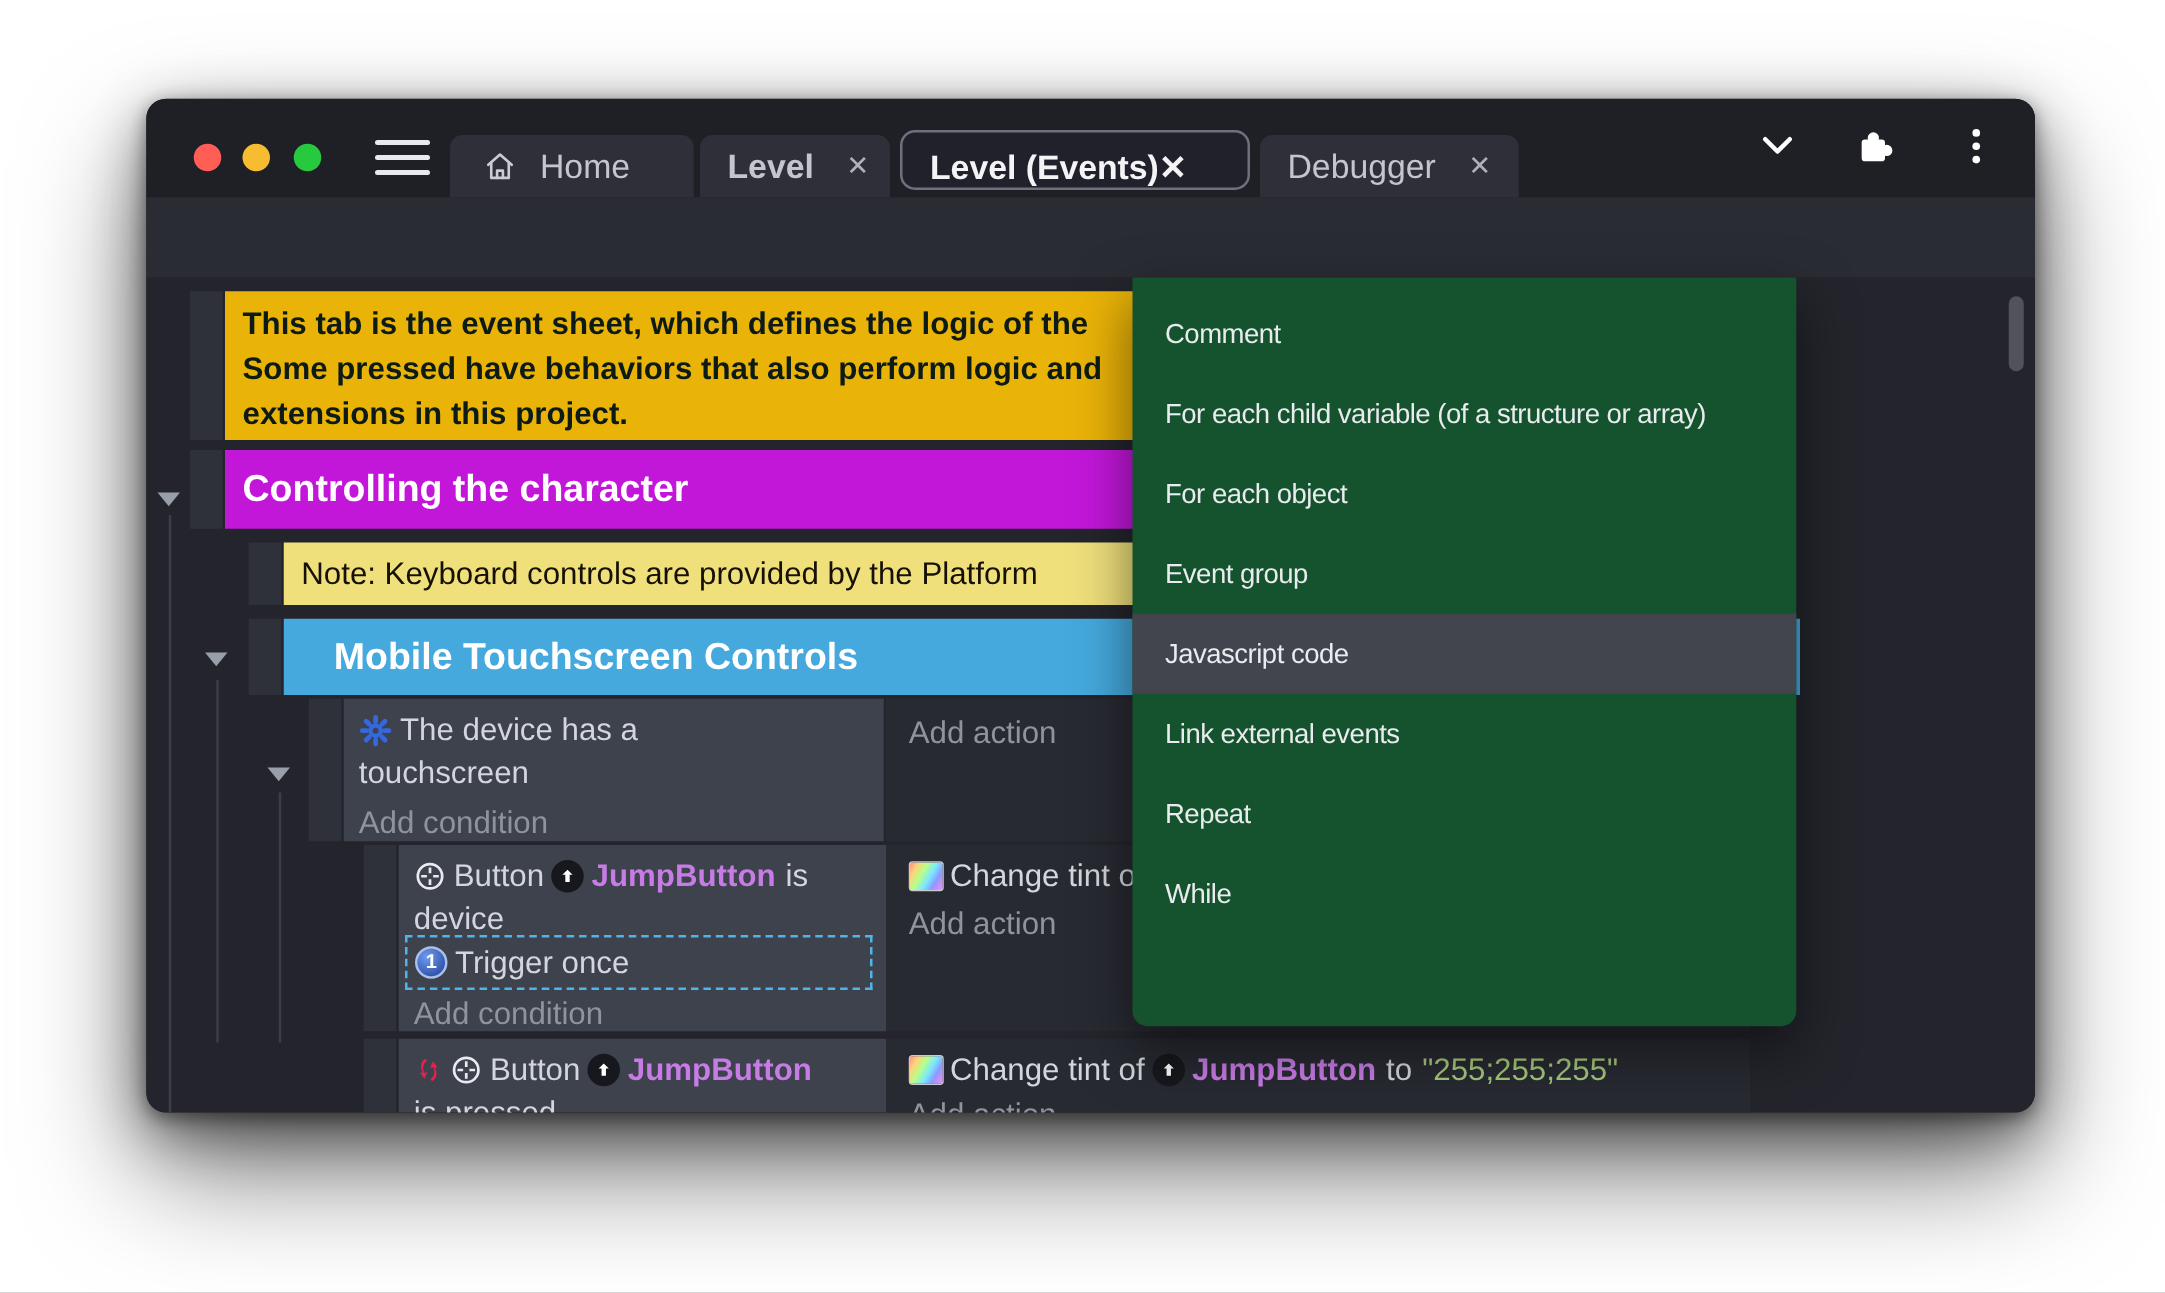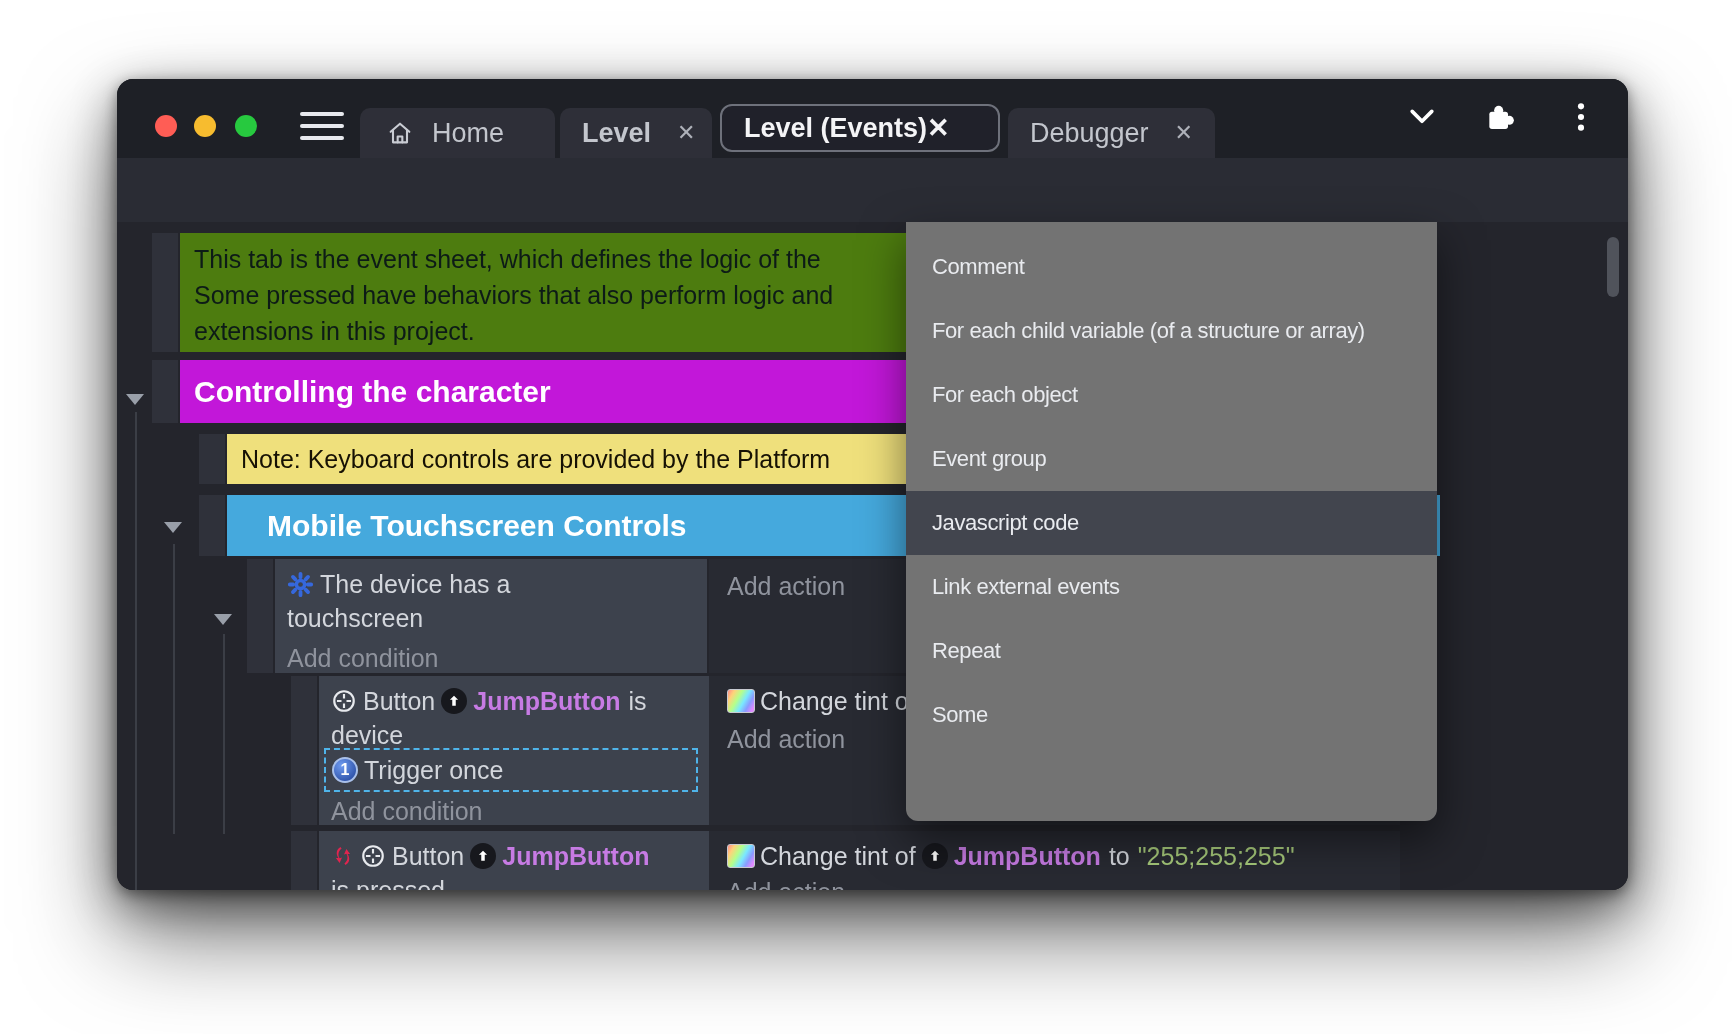--- a/index.html
+++ b/index.html
@@ -8,52 +8,52 @@
   .abs{position:absolute;}
   #window{left:117px;top:79px;width:1511px;height:811px;border-radius:16px;background:#24252c;
           box-shadow:0 45px 95px rgba(0,0,0,.55),0 15px 45px rgba(0,0,0,.45),0 4px 14px rgba(0,0,0,.4);
           overflow:hidden;}
   
   #titlebar{left:0;top:0;width:100%;height:79px;background:#1e2026;}
   .tl{width:22px;height:22px;border-radius:50%;top:36px;}
   .hambar{height:4px;border-radius:2px;background:#e8e9ee;width:44px;left:0;}
   .tab{top:29px;height:50px;background:#2e2f38;border-radius:10px 10px 0 0;display:flex;align-items:center;color:#c3c6cd;font-size:27px;}
   .tab .x{color:#aeb1b9;font-size:22px;margin-left:26px;}
-  #tab-active{top:25px;height:48px;background:#20212a;border:2px solid #6e717b;border-radius:12px;display:flex;align-items:center;color:#f4f4f6;font-size:27px;font-weight:bold;}
+  #tab-active{top:25px;height:48px;background:#20212a;border:2px solid #6e717b;border-radius:12px;display:flex;align-items:flex-end;color:#f4f4f6;font-size:27px;font-weight:bold;}
   
   #toolbar{left:0;top:79px;width:100%;height:64px;background:#2a2c34;}
   .vdiv{width:2px;background:#3b3e46;top:92px;height:38px;}
   #btn-preview{left:508px;top:81px;width:248px;height:58px;border:2px solid #55585f;border-radius:14px;display:flex;align-items:center;color:#ece7f4;}
   #btn-publish{left:778px;top:81px;width:187px;height:58px;background:#5b2be0;border-radius:14px;display:flex;align-items:center;justify-content:center;color:#fff;}
   .tbicon{top:94px;}
   
   #content{left:0;top:143px;width:100%;height:668px;background:#24252c;}
   .margincell{background:#2f313a;}
   .treeline{background:#3b3e46;width:2px;}
   .treearrow{width:0;height:0;border-left:9px solid transparent;border-right:9px solid transparent;border-top:11px solid #999fa9;}
   .block{color:#fff;}
-  #blk-comment{background:#4d7c0f;color:#0d1b17;font-size:25px;line-height:36px;padding:8px 0 0 14px;}
+  #blk-comment{background:#eab308;color:#0d1b17;font-size:25px;line-height:36px;padding:8px 0 0 14px;font-weight:bold;}
   #blk-group1{background:#c217d9;font-size:30px;font-weight:600;line-height:63px;padding-left:14px;}
   #blk-note{background:#efe07c;color:#161104;font-size:25px;line-height:50px;padding-left:14px;}
   #blk-group2{background:#45a9dd;font-size:30px;font-weight:600;line-height:61px;padding-left:14px;}
   .condcell{background:#3d424d;color:#d3d6dc;font-size:25px;}
   .actcell{background:#282a32;color:#d3d6dc;font-size:25px;}
   .evline{position:absolute;left:12px;right:6px;height:34px;display:flex;align-items:center;white-space:nowrap;}
   .addlink{color:#8f939d;}
   .objname{color:#c77be4;font-weight:bold;}
   .strval{color:#a6c97a;}
   .objicon{display:inline-flex;width:26px;height:26px;border-radius:50%;background:#17181d;align-items:center;justify-content:center;margin:0 6px;flex:none;}
   .triggericon{display:inline-flex;width:26px;height:26px;border-radius:50%;
      background:radial-gradient(circle at 35% 30%,#6f9bf0,#1d3f96);border:2px solid #a9c0ea;
      color:#fff;font-size:16px;font-weight:bold;align-items:center;justify-content:center;margin-right:6px;flex:none;box-sizing:border-box;}
   .tinticon{display:inline-block;width:26px;height:22px;border-radius:3px;border:1px solid #c8cbd2;flex:none;margin-right:5px;
      background:linear-gradient(120deg,#ff8a8a 0%,#ffd27a 18%,#b6ff8a 38%,#7ae8ff 58%,#8a9bff 76%,#e08aff 92%);}
   .selbox{border:2px dashed #4fb4ea;display:flex;align-items:center;padding-left:6px;box-sizing:border-box;}
   
-  #menu{left:789px;top:143px;width:531px;height:599px;background:#737373;border-radius:0 0 12px 12px;
+  #menu{left:789px;top:143px;width:531px;height:599px;background:#14532d;border-radius:0 0 12px 12px;
         box-shadow:0 18px 45px rgba(0,0,0,.5);padding-top:13px;box-sizing:border-box;z-index:50;}
   .menuitem{height:64px;display:flex;align-items:center;padding-left:26px;color:#e9ebef;font-size:22px;letter-spacing:-0.4px;white-space:nowrap;}
   .menuitem.hl{background:#42454e;}
   #scrollthumb{left:1490px;top:158px;width:12px;height:60px;border-radius:6px;background:#50535b;}
   svg{display:block;}
 </style>
 </head>
 <body>
 
 <div id="canvas">
@@ -392,17 +392,17 @@
     <div id="scrollthumb" class="abs"></div>
 
     <div id="menu" class="abs">
       <div class="menuitem">Comment</div>
       <div class="menuitem">For each child variable (of a structure or array)</div>
       <div class="menuitem">For each object</div>
       <div class="menuitem">Event group</div>
       <div class="menuitem hl">Javascript code</div>
       <div class="menuitem">Link external events</div>
       <div class="menuitem">Repeat</div>
-      <div class="menuitem">Some</div>
+      <div class="menuitem">While</div>
     </div>
 
   </div>
 </div>
 
 </body></html>

